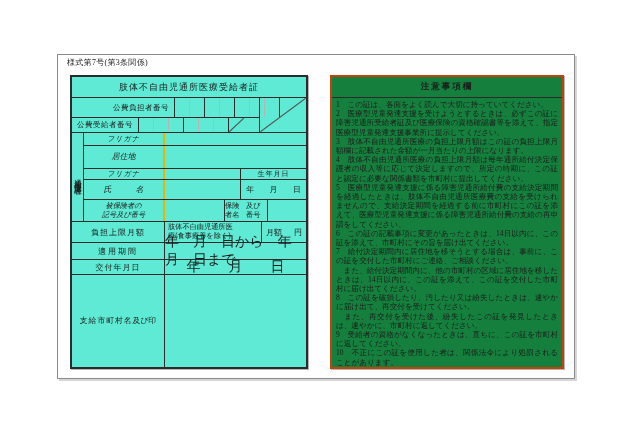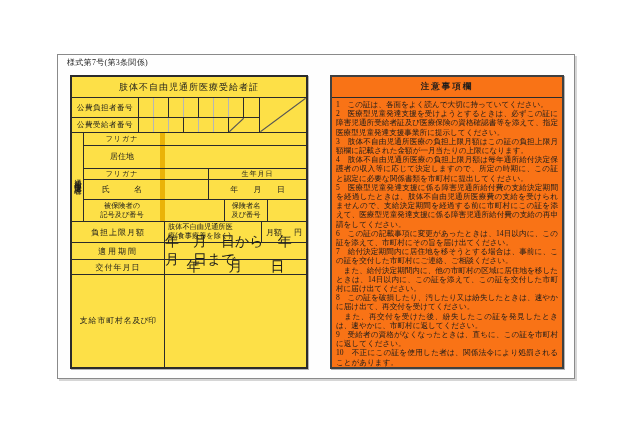--- a/index.html
+++ b/index.html
@@ -11,84 +11,84 @@
   *{box-sizing:border-box;}
   .frame{
     position:absolute;left:57px;top:54px;width:518px;height:325px;
     background:#fefefe;border:1px solid #8a8a8a;box-shadow:2px 2px 0 #d6d6d6;
   }
   .form-code{position:absolute;left:9px;top:2px;font-size:8px;letter-spacing:.3px;}
 
   
   .card{
     position:absolute;left:12px;top:20px;width:238px;height:294px;
-    border:2px solid #2b2b2b;background:#fde047;box-shadow:1px 1px 0 #b5b5b5;
+    border:2px solid #2b2b2b;background:#5eead4;box-shadow:1px 1px 0 #b5b5b5;
     display:flex;flex-direction:column;font-size:8px;
   }
   .crow{display:flex;border-top:1px solid #2b2b2b;position:relative;}
   .crow.first{border-top:none;}
   .title-row{height:20px;align-items:center;justify-content:center;
     font-size:9px;letter-spacing:1px;}
   .lblcell{display:flex;align-items:center;justify-content:center;
     text-align:center;border-right:1px solid #2b2b2b;flex:none;}
   .fill{flex:1;}
 
   
   .digit-block{height:35px;display:flex;flex-direction:column;position:relative;}
   .drow{display:flex;width:187px;}
-  .drow-1{height:19px;}
+  .drow-1{height:19px;margin-left:36px;}
   .drow-2{height:15px;border-top:1px solid #2b2b2b;}
   .dlabel{width:67px;border-right:1px solid #2b2b2b;display:flex;align-items:center;
     justify-content:center;font-size:7.5px;letter-spacing:.5px;flex:none;}
   .dcells{display:flex;flex:1;}
   .dcell{width:15px;border-right:1px solid #b6b6b6;position:relative;}
   .dcell.grp{border-right:1px solid #2b2b2b;}
   .dcell.last{border-right:none;}
   .diag-big{position:absolute;left:187px;top:0;right:0;bottom:0;
     border-left:1px solid #2b2b2b;}
   .diag-svg{position:absolute;left:0;top:0;width:100%;height:100%;}
 
   
   .person-block{height:89px;}
   .vstrip{width:12px;flex:none;border-right:1px solid #2b2b2b;
     display:flex;align-items:center;justify-content:center;
     writing-mode:vertical-rl;text-orientation:upright;
     font-size:7.5px;letter-spacing:1px;line-height:12px;}
   .pcol{flex:1;display:flex;flex-direction:column;}
   .prow{display:flex;border-top:1px solid #2b2b2b;}
   .prow.first{border-top:none;}
-  .plabel{width:81px;flex:none;border-right:5px solid #eab308;display:flex;
-    flex-direction:column;align-items:center;justify-content:center;text-align:center;}
+  .plabel{width:81px;flex:none;border-right:2px solid #eab308;display:flex;
+    flex-direction:column;align-items:center;justify-content:center;text-align:center;font-style:italic;}
   .small-lbl{font-size:7px;letter-spacing:1px;}
-  .birth-cell{width:98px;flex:none;border-left:1px solid #2b2b2b;display:flex;
+  .birth-cell{width:66px;flex:none;border-left:1px solid #2b2b2b;display:flex;
     align-items:center;justify-content:center;text-align:center;}
   .two-line{font-size:7.2px;line-height:8.6px;}
   .mid-blank{width:43px;flex:none;}
   .hok-cell{width:44px;flex:none;border-left:1px solid #2b2b2b;border-right:1px solid #2b2b2b;
-    display:flex;flex-direction:column;align-items:center;justify-content:center;}
+    display:flex;flex-direction:row;align-items:center;justify-content:center;}
 
   
   .wide-label{width:93px;}
   .futan-row{height:21px;}
   .futan-mid{width:97px;flex:none;border-right:1px solid #2b2b2b;display:flex;
     flex-direction:column;justify-content:center;padding-left:3px;}
   .futan-right{flex:1;display:flex;align-items:center;justify-content:space-between;
     padding:0 4px;}
   .tekiyo-row{height:17px;}
   .kofu-row{height:15px;}
   .center-val{flex:1;display:flex;align-items:center;justify-content:center;
     font-size:14px;}
   .shikyu-row{flex:1;}
   .ls2{letter-spacing:2px;}
   .ls1{letter-spacing:1px;}
 
   
   .notes{
     position:absolute;left:272px;top:20px;width:234px;height:294px;
-    border:2px solid #404040;background:#f97316;box-shadow:1px 1px 0 #b5b5b5;
+    border:2px solid #c2410c;background:#15803d;box-shadow:1px 1px 0 #b5b5b5;
     display:flex;flex-direction:column;
   }
   .notes-header{height:21px;flex:none;border-bottom:1px solid #2b2b2b;
     display:flex;align-items:center;justify-content:center;
     font-size:8.5px;font-weight:bold;letter-spacing:2px;}
   .notes-body{flex:1;padding:2px 4px 0 4px;overflow:hidden;}
   .note-item{font-size:7.6px;line-height:9.2px;text-align:justify;
     text-justify:inter-ideograph;margin:0;}
 </style>
 </head>

